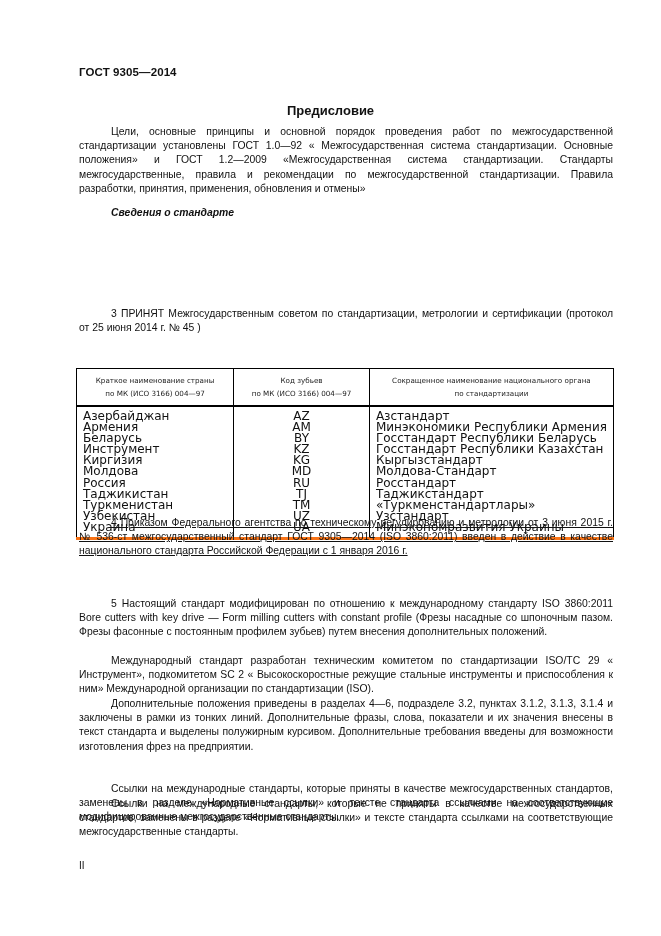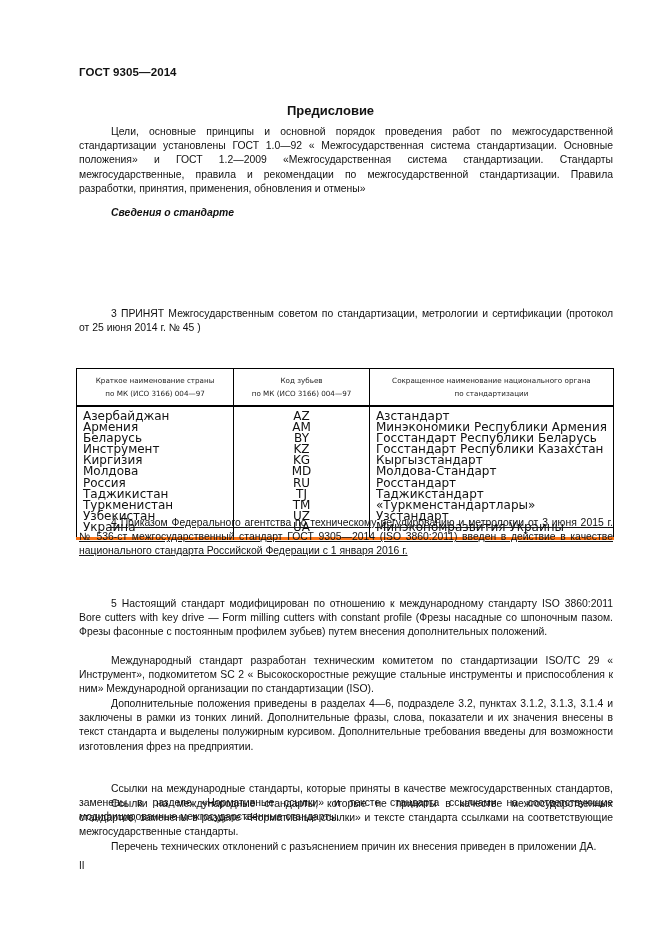--- a/index.html
+++ b/index.html
@@ -101,16 +101,15 @@
     </tbody>
   </table>
 
   <div class="p" style="top:516px;text-decoration:underline;"><span class="ind"></span><span>4 Приказом Федерального агентства по техническому регулированию и метрологии от 3 июня 2015 г. № 536-ст межгосударственный стандарт ГОСТ 9305—2014 (ISO 3860:2011) введен в действие в качестве национального стандарта Российской Федерации с 1 января 2016 г.</span></div>
 
   <div class="p" style="top:597px;"><span class="ind"></span><span>5 Настоящий стандарт модифицирован по отношению к международному стандарту ISO 3860:2011 Bore cutters with key drive — Form milling cutters with constant profile (Фрезы насадные со шпоночным пазом. Фрезы фасонные с постоянным профилем зубьев) путем внесения дополнительных положений.</span></div>
   <div class="p" style="top:654px;"><span class="ind"></span><span>Международный стандарт разработан техническим комитетом по стандартизации ISO/TC 29 « Инструмент», подкомитетом SC 2 « Высокоскоростные режущие стальные инструменты и приспособления к ним» Международной организации по стандартизации (ISO).</span></div>
   <div class="p" style="top:697px;"><span class="ind"></span><span>Дополнительные положения приведены в разделах 4—6, подразделе 3.2, пунктах 3.1.2, 3.1.3, 3.1.4 и заключены в рамки из тонких линий. Дополнительные фразы, слова, показатели и их значения внесены в текст стандарта и выделены полужирным курсивом. Дополнительные требования введены для возможности изготовления фрез на предприятии.</span></div>
   <div class="p" style="top:754px;margin-top:28px;"><span class="ind"></span><span>Ссылки на международные стандарты, которые приняты в качестве межгосударственных стандартов, заменены в разделе «Нормативные ссылки» и тексте стандарта ссылками на соответствующие модифицированные межгосударственные стандарты.</span></div>
   <div class="p" style="top:797px;"><span class="ind"></span><span>Ссылки на международные стандарты, которые не приняты в качестве межгосударственных стандартов, заменены в разделе «Нормативные ссылки» и тексте стандарта ссылками на соответствующие межгосударственные стандарты.</span></div>
-  <div class="p" style="top:840px; left:79px;"><span class="ind"></span><span>Перечень технических отклонений с разъяснением причин их внесения приведен в приложении ДА.</span></div>
 
   <div class="pg" style="top:860px;text-align:right;">II</div>
 </div>
 
 </body></html>

